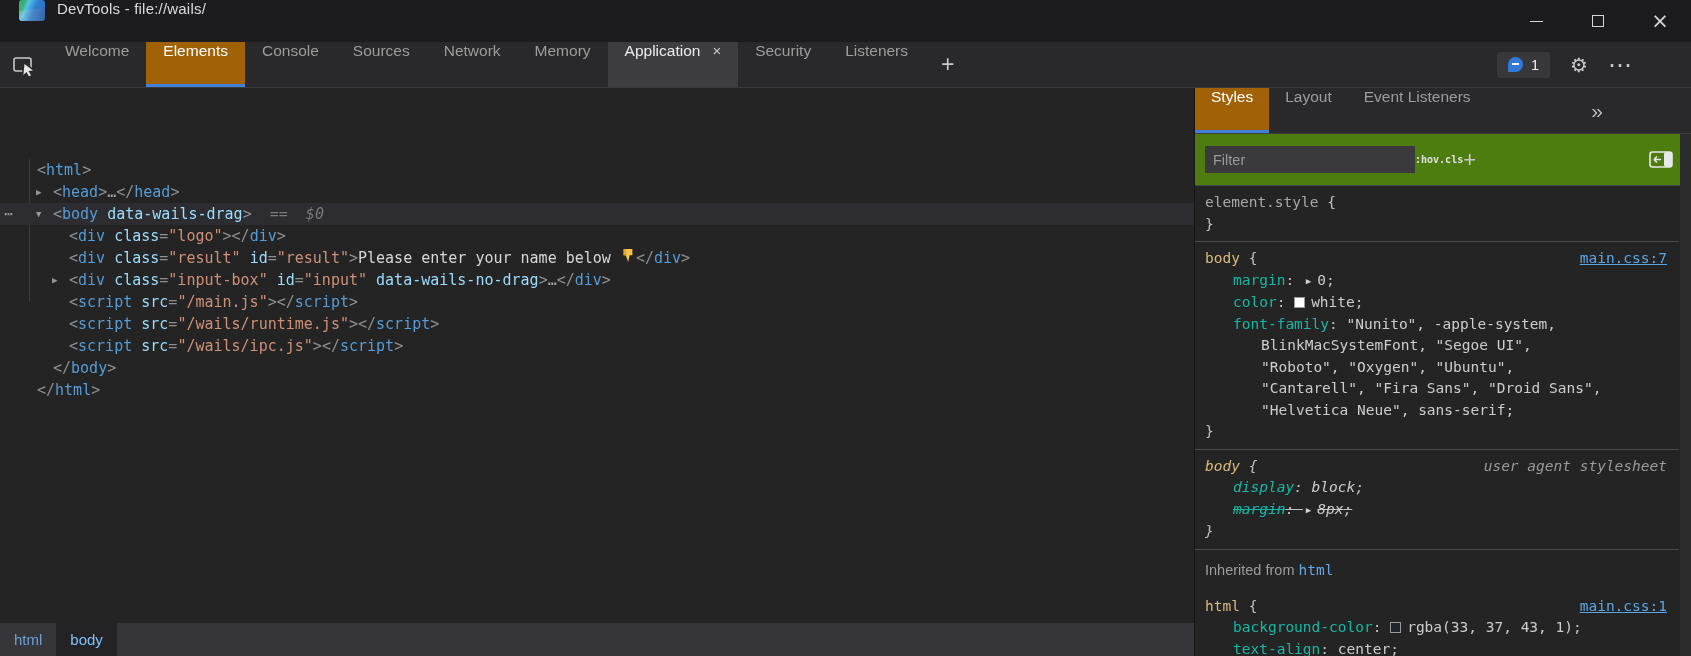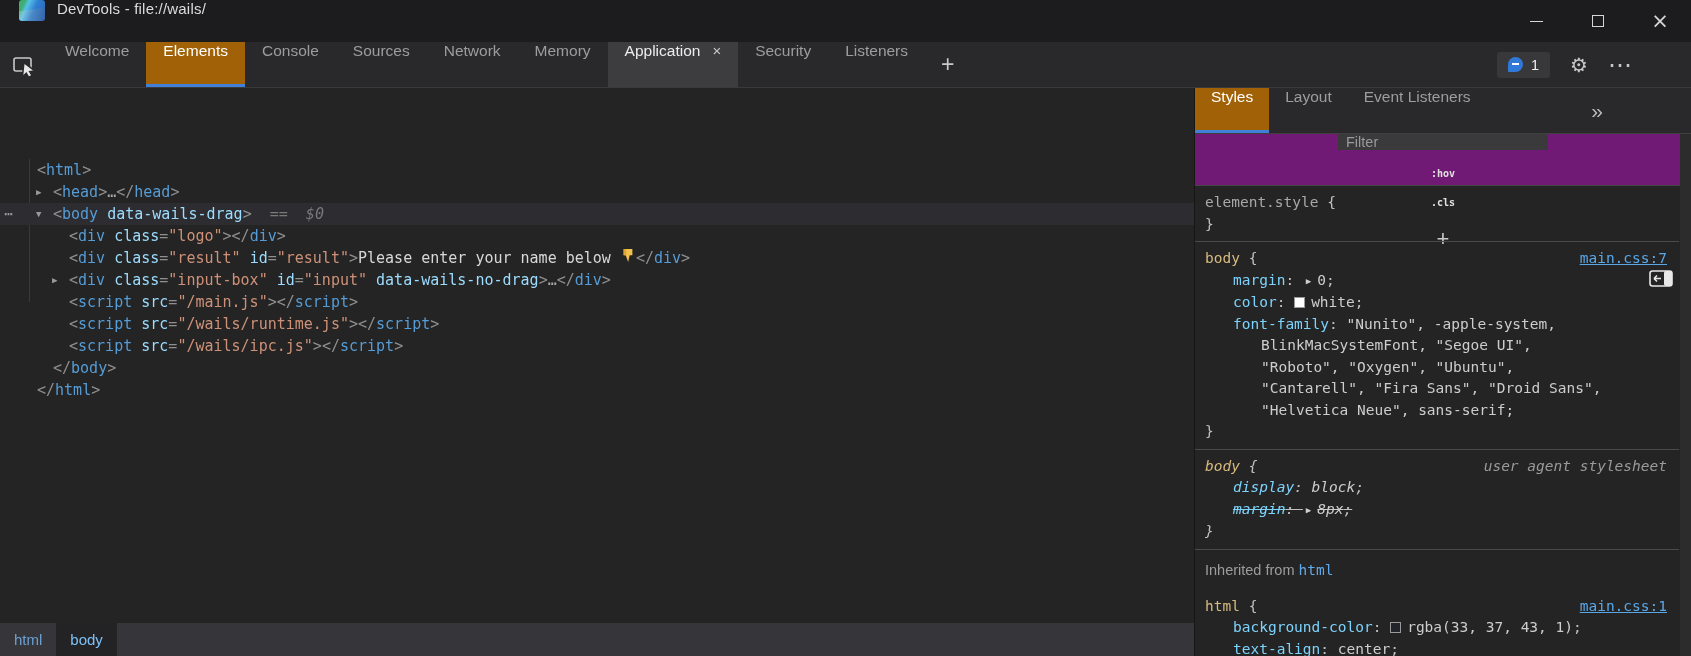--- a/index.html
+++ b/index.html
@@ -79,38 +79,38 @@
   .crumb{ display:flex; align-items:center; padding:0 14px; color:#6b9fd3; }
   .crumb.selected{ background:#232326; color:#7cc1f7; }
 
   
   .styles-panel{ flex:1; background:#242424; border-left:1px solid #161616; position:relative; display:flex; flex-direction:column; }
   .styles-tabs{ height:46px; background:#29292b; display:flex; align-items:stretch; color:#9d9d9d;
     font-size:15.5px; border-bottom:1px solid #3f3f3f; }
   .styles-tabs .tab{ padding:0 16px; }
   .overflow-btn{ margin-left:auto; margin-right:88px; display:flex; align-items:center; color:#bdbdbd; font-size:21px; }
 
-  .styles-toolbar{ height:52px; display:flex; align-items:center; padding:0 10px; gap:18px;
-    background:#701a75; border-bottom:1px solid #464646;flex-direction:column; }
+  .styles-toolbar{ height:52px; display:flex; align-items:center; padding:0 10px; 
+    background:#4d7c0f; border-bottom:1px solid #464646; }
   .filter-input{
     width:210px; height:27px; background:#3a3a3c; border:none; outline:none;
     color:#cccccc; font-size:14.5px; padding:0 8px; font-family:"Liberation Sans", sans-serif;
   }
   .filter-input::placeholder{ color:#9a9a9a; }
   .tool-txt{ color:#e0e0e0; font-weight:700; font-size:10px; font-family:"DejaVu Sans Mono", monospace; }
   .tool-plus{ color:#c9c9c9; font-size:22px; font-weight:300; }
   .pane-toggle{ margin-left:auto; margin-right:8px; display:flex; align-items:center; }
 
   .styles-content{ flex:1; overflow:hidden; padding-right:12px;
     font-family:"DejaVu Sans Mono", monospace; font-size:14.5px; color:#cdcdcd; }
   .sec{ padding:6px 10px; border-bottom:1px solid #4a4a4a; }
   .sline{ line-height:21.5px; white-space:pre; position:relative; }
   .sline.ind1{ padding-left:28px; } .sline.ind2{ padding-left:56px; }
   .right{ position:absolute; right:2px; top:0; }
-  .tk-sel{ color:#d7ba7d; } .tk-prop{ color:#7dd3fc; } .tk-val{ color:#cdcdcd; }
+  .tk-sel{ color:#d7ba7d; } .tk-prop{ color:#14b8a6; } .tk-val{ color:#cdcdcd; }
   .tk-pn{ color:#c0c0c0; }
   .tk-link{ color:#5aa7e8; text-decoration:underline; cursor:pointer; }
   .tk-ua{ color:#9a9a9a; font-style:italic; }
   .tk-str{ text-decoration:line-through; }
   .tk-arr{ color:#d0d0d0; font-size:9px; margin:0 6px 0 3px; vertical-align:1px; font-style:normal; }
   .ua-sec .sline{ font-style:italic; }
   .swatch{ display:inline-block; width:11px; height:11px; border:1px solid #9a9a9a; margin-right:6px; vertical-align:-1px; }
   .inherited{ padding:12px 10px; font-size:14.5px; color:#9d9d9d; font-family:"Liberation Sans", sans-serif; }
   .inherited .tk-link2{ color:#61a8e8; font-family:"DejaVu Sans Mono", monospace; cursor:pointer; }
   .scroll-track{ position:absolute; right:0; top:46px; bottom:0; width:11px; background:#2c2c2c; }

